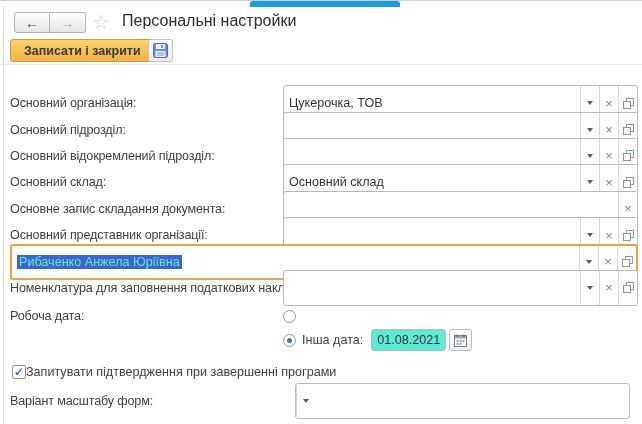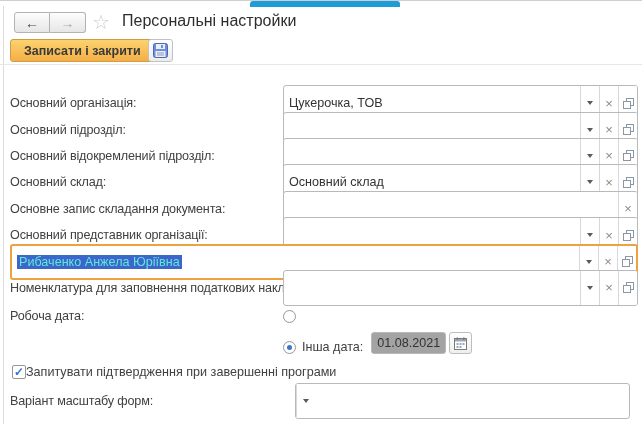--- a/index.html
+++ b/index.html
@@ -67,27 +67,27 @@
   .combo .cbtn {
     width:19px; flex:none; border-left:1px solid #d8d8d8; background:#fff;
     display:flex; align-items:center; justify-content:center; color:#8a8a8a; font-size:12px;
   }
   .tri { width:0; height:0; border-left:3.5px solid transparent; border-right:3.5px solid transparent; border-top:4px solid #5a5a5a; }
   .xglyph { font-size:13px; color:#8a8a8a; line-height:1; }
   .sel { background:#3c66cc; color:#5eead4; padding:0 2px; }
 
   
   .radio-row { display:flex; align-items:center; height:20px; }
-  .radio-row.second { height:28px;align-items:flex-end; }
+  .radio-row.second { height:28px; }
   .radio { width:13px; height:13px; border:1px solid #979797; border-radius:50%; background:#fff; position:relative; flex:none; }
   .radio.on::after { content:""; position:absolute; left:3px; top:3px; width:5px; height:5px; border-radius:50%; background:#3a77c6; }
   .radio-label { margin-left:6px; font-size:12.6px; color:#414141; white-space:nowrap; }
   .date-input {
     margin-left:8px; width:75px; height:22px; border:1px solid #b9b9b9; border-radius:3px;
-    padding:0 5px; display:flex; align-items:center; font-size:12.6px; color:#333; background:#a3a3a3;
+    padding:0 5px; display:flex; align-items:center; font-size:12.6px; color:#333; background:#5eead4;
   }
   .cal-btn {
     margin-left:3px; width:23px; height:22px; border:1px solid #bdbdbd; border-radius:3px;
     background:linear-gradient(#ffffff,#efefef); display:flex; align-items:center; justify-content:center;
   }
 
   
   .check-row { display:flex; align-items:center; height:20px; margin-top:8px; }
   .checkbox {
     width:14px; height:14px; border:1px solid #979797; border-radius:2px; background:#fff;

